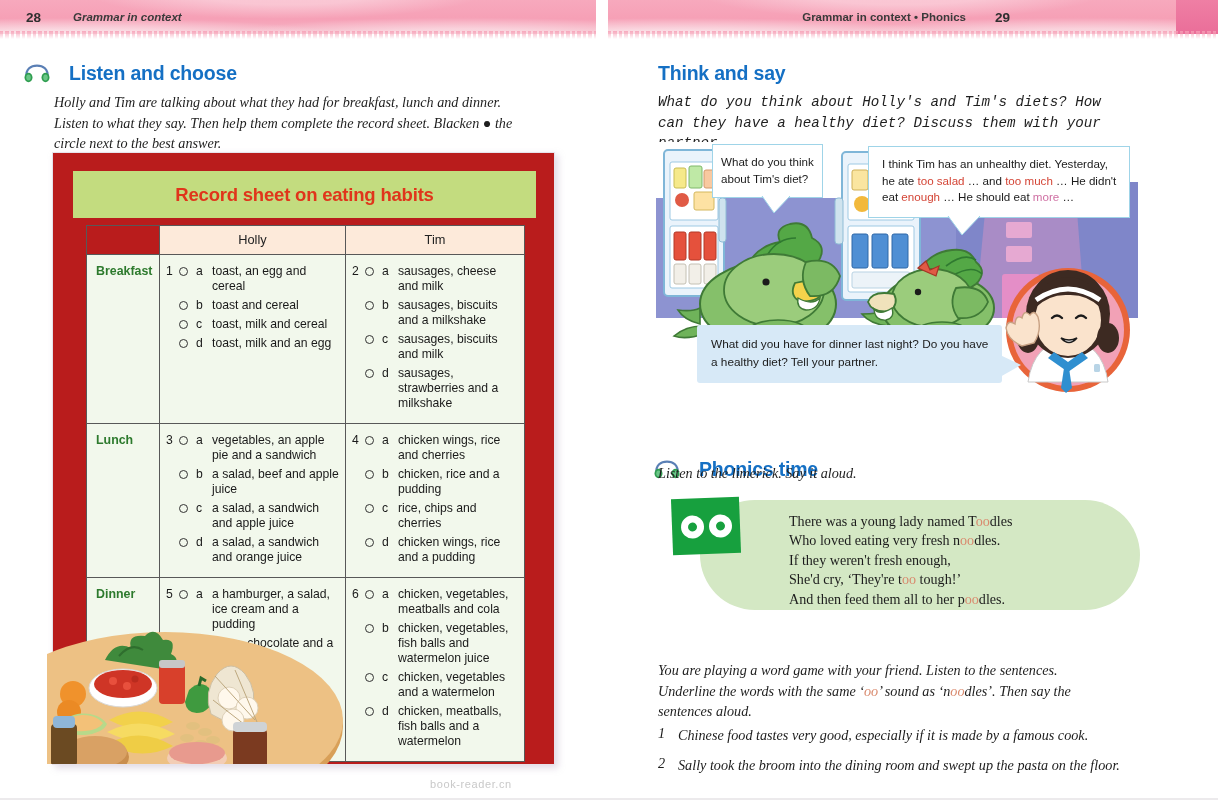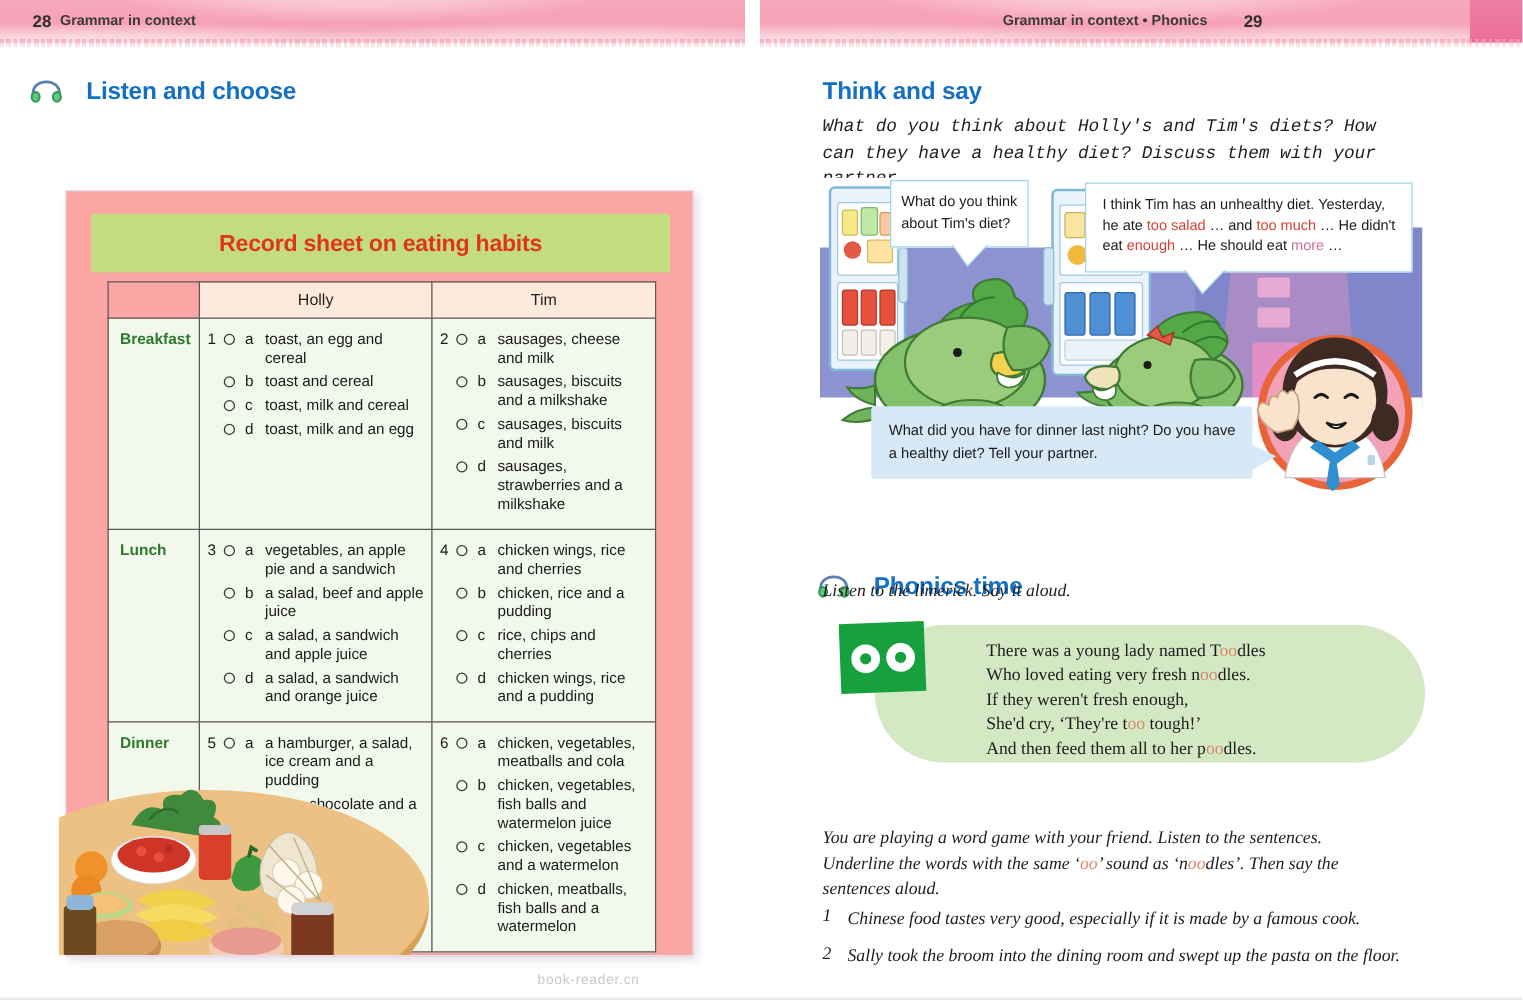--- a/index.html
+++ b/index.html
@@ -31,41 +31,41 @@
   .page-num-block {
     position: absolute; top: 0; right: 0; width: 42px; height: 34px;
     background: linear-gradient(180deg,#ef7fa4,#ea6e99);
   }
   .folio {
     position: absolute; top: 17px; transform: translateY(-50%);
     font-size: 13.5px; font-weight: 700; color: #2f2f2f;
     font-family: "Liberation Sans", sans-serif;
   }
   .folio.num-left  { left: 26px; }
-  .folio.run-left  { left: 48px; font-weight: 600; font-size: 11.5px; color:#3a3a3a; }
+  .folio.run-left  { left: 73px; font-weight: 600; font-size: 11.5px; color:#3a3a3a;font-style:italic; }
   .folio.run-right { right: 60px; font-weight: 600; font-size: 11.5px; color:#3a3a3a; }
   .folio.num-right { right: 16px; }
 
   
   .sec-head { position: absolute; display: flex; align-items: center; gap: 19px; }
   .sec-head .title {
     font-size: 19.5px; font-weight: 700; color: #1570c4; letter-spacing: -.2px;
   }
   .hp-icon { width: 26px; height: 19px; display:block; }
 
   .italic-body {
     position: absolute;
     font-family: "Liberation Serif", serif;
     font-style: italic; font-size: 14.2px; line-height: 20.5px; color: #1e1e1e;
   }
 
   
   .record-card {
     position: absolute; left: 52px; top: 152px; width: 503px; height: 613px;
-    background: #fca5a5;
+    background: #b91c1c;
     border: 1px solid #e7e2ea;
     box-shadow: 3px 3px 7px rgba(170,150,180,.35);
   }
   .record-banner {
     position: absolute; left: 20px; top: 18px; width: 463px; height: 47px;
     background: #c3dc7f; display:flex; align-items:center; justify-content:center;
   }
   .record-banner .t {
     color: #e0351b; font-weight: 700; font-size: 18.5px; letter-spacing: -.2px;
   }
@@ -167,20 +167,21 @@
     <svg class="hp-icon" viewBox="0 0 52 38">
       <path d="M5 26 C3 10, 14 3, 26 3 C38 3, 49 10, 47 26" fill="none" stroke="#5a7fb5" stroke-width="4.5" stroke-linecap="round"></path>
       <ellipse cx="9" cy="27" rx="8" ry="9.5" fill="#2f9e50"></ellipse>
       <ellipse cx="9" cy="27" rx="4.5" ry="6" fill="#7fd39a" opacity=".75"></ellipse>
       <ellipse cx="43" cy="27" rx="8" ry="9.5" fill="#2f9e50"></ellipse>
       <ellipse cx="43" cy="27" rx="4.5" ry="6" fill="#7fd39a" opacity=".75"></ellipse>
     </svg>
     <span class="title">Listen and choose</span>
   </div>
 
+  <div class="italic-body" style="left:54px; top:92px; width:475px;">Holly and Tim are talking about what they had for breakfast, lunch and dinner. Listen to what they say. Then help them complete the record sheet. Blacken ● the circle next to the best answer.</div>
 
   <div class="record-card">
     <div class="record-banner">
       <span class="t">Record sheet on eating habits</span>
     </div>
 
     <table class="sheet">
       <colgroup>
           <col class="c1">
           <col class="c2">

